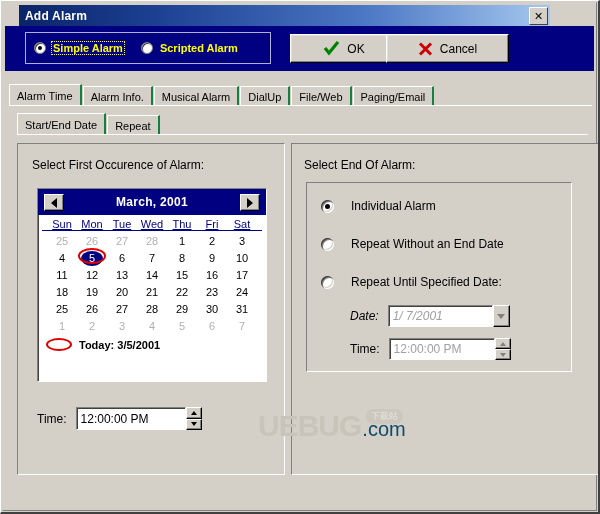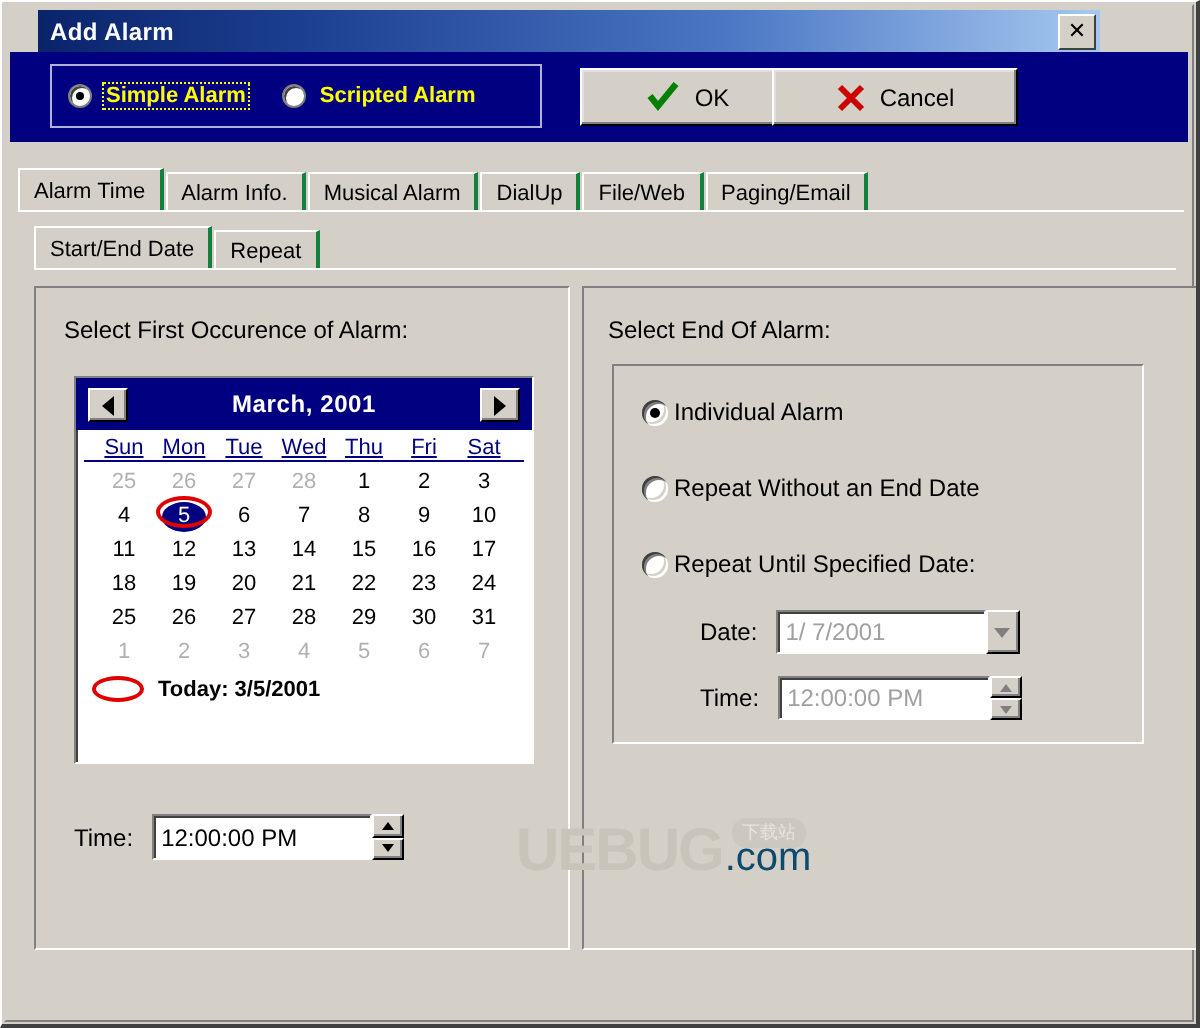--- a/index.html
+++ b/index.html
@@ -449,21 +449,21 @@
     content: "";
     position: absolute;
     left: 4px; top: 4px;
     width: 5px; height: 5px;
     border-radius: 50%;
     background: #000000;
   }
   .gb-radio-label {
     font-size: 12px;
     color: #000000;
-    margin-left: 3px;
+    margin-left: 17px;
     white-space: nowrap;
   }
 
   
   .watermark {
     position: absolute;
     left: 255px; top: 408px;
     display: flex;
     align-items: baseline;
     pointer-events: none;
@@ -686,21 +686,21 @@
         <div class="gb-radio" style="left:14px; top:54px;">
           <span class="rb-circle-gray"></span>
           <span class="gb-radio-label">Repeat Without an End Date</span>
         </div>
 
         <div class="gb-radio" style="left:14px; top:92px;">
           <span class="rb-circle-gray"></span>
           <span class="gb-radio-label">Repeat Until Specified Date:</span>
         </div>
 
-        <div style="position:absolute; left:43px; top:122px; display:flex; align-items:center;">
+        <div style="position:absolute; left:43px; top:122px; display:flex; align-items:center;font-style:italic;">
           <span class="field-label">Date:</span>
           <div style="display:flex; margin-left:9px;">
             <div class="textbox disabled" style="width:105px; height:22px;">1/ 7/2001</div>
             <div class="combo-btn" style="height:22px;">
               <span class="combo-tri"></span>
             </div>
           </div>
         </div>
 
         <div style="position:absolute; left:43px; top:155px; display:flex; align-items:center;">

